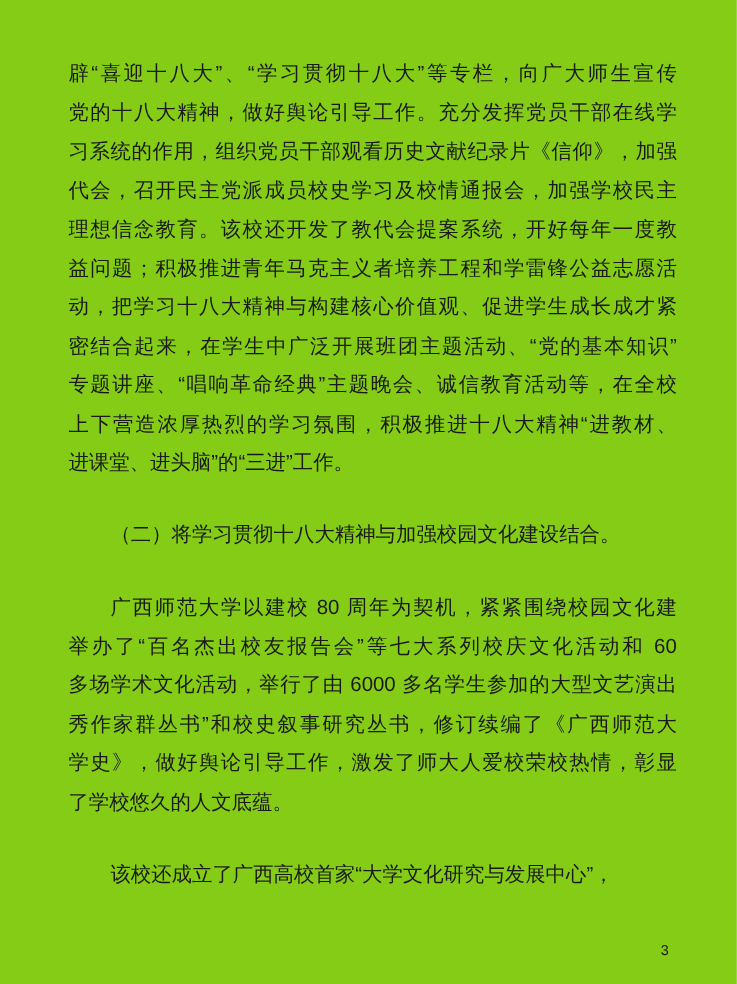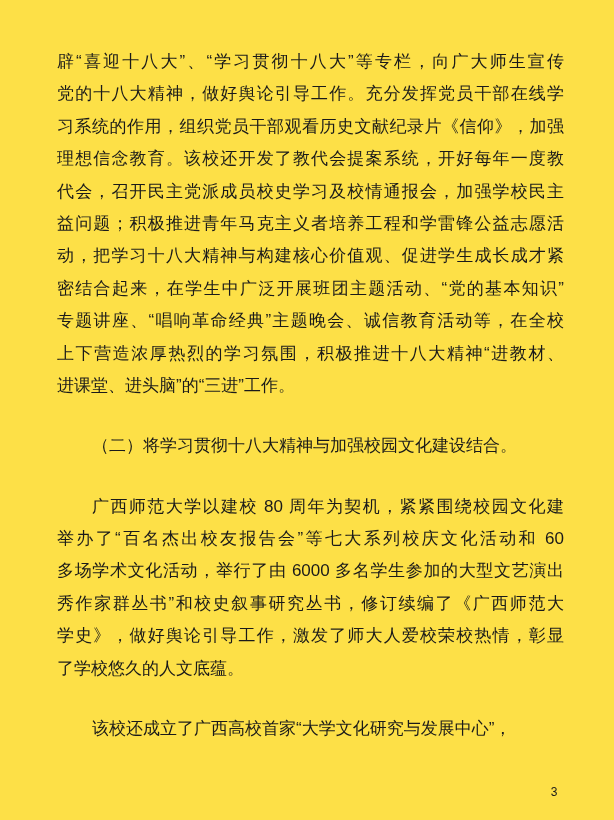--- a/index.html
+++ b/index.html
@@ -11,21 +11,21 @@
     width: 614px;
     height: 820px;
     position: relative;
     font-family: "Liberation Sans", sans-serif;
     color: #1a1a1a;
     overflow: hidden;
   }
   .page {
     position: absolute;
     inset: 0;
-    background: #fde047;
+    background: #84cc16;
   }
   .text-block {
     position: absolute;
     left: 57px;
     top: 46px;
     width: 507px;
   }
   .ln {
     height: 32.4px;
     line-height: 32.4px;
@@ -57,22 +57,22 @@
 </style>
 </head>
 <body>
 
 <div class="page">
 
   <div class="text-block">
     <div class="ln">辟“喜迎十八大”、“学习贯彻十八大”等专栏，向广大师生宣传</div>
     <div class="ln">党的十八大精神，做好舆论引导工作。充分发挥党员干部在线学</div>
     <div class="ln">习系统的作用，组织党员干部观看历史文献纪录片《信仰》，加强</div>
+    <div class="ln">代会，召开民主党派成员校史学习及校情通报会，加强学校民主</div>
     <div class="ln">理想信念教育。该校还开发了教代会提案系统，开好每年一度教</div>
-    <div class="ln">代会，召开民主党派成员校史学习及校情通报会，加强学校民主</div>
     <div class="ln">益问题；积极推进青年马克主义者培养工程和学雷锋公益志愿活</div>
     <div class="ln">动，把学习十八大精神与构建核心价值观、促进学生成长成才紧</div>
     <div class="ln">密结合起来，在学生中广泛开展班团主题活动、“党的基本知识”</div>
     <div class="ln">专题讲座、“唱响革命经典”主题晚会、诚信教育活动等，在全校</div>
     <div class="ln">上下营造浓厚热烈的学习氛围，积极推进十八大精神“进教材、</div>
     <div class="ln e">进课堂、进头脑”的“三进”工作。</div>
     <div class="ln e i">（二）将学习贯彻十八大精神与加强校园文化建设结合。</div>
     <div class="ln i">广西师范大学以建校 80 周年为契机，紧紧围绕校园文化建</div>
     <div class="ln">举办了“百名杰出校友报告会”等七大系列校庆文化活动和 60</div>
     <div class="ln">多场学术文化活动，举行了由 6000 多名学生参加的大型文艺演出</div>

